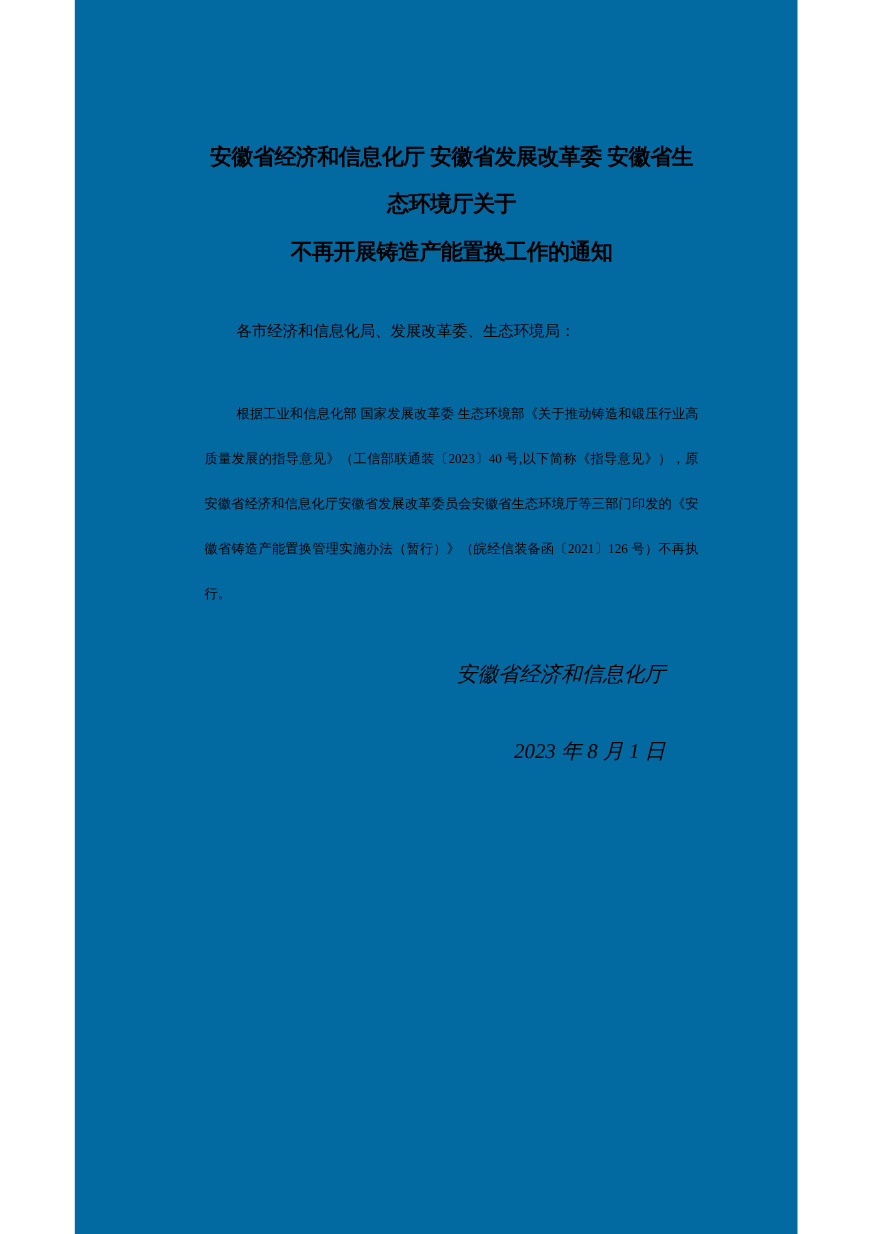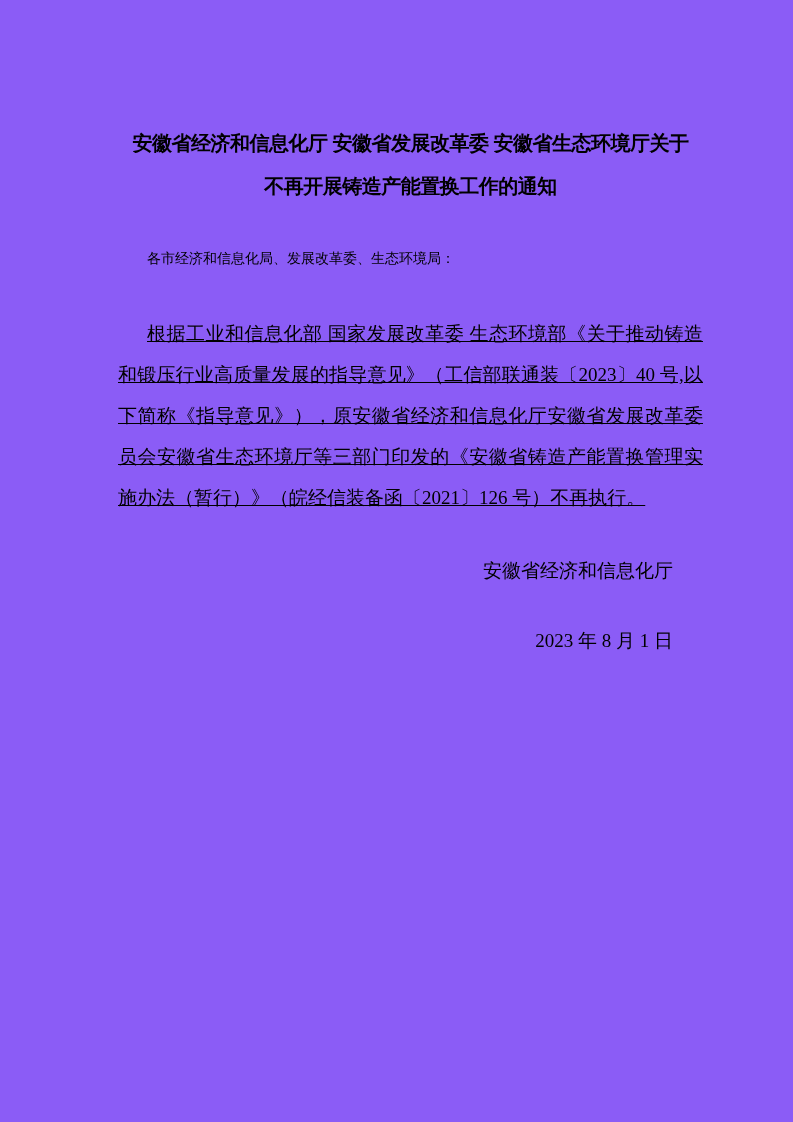--- a/index.html
+++ b/index.html
@@ -2,24 +2,24 @@
 <html><head>
 <meta charset="utf-8">
 <style>
   html, body {
     margin: 0;
     padding: 0;
     background: #ffffff;
   }
   .page {
     position: relative;
-    width: 793px;
+    width: 657px;
     height: 1122px;
     margin: 0 auto;
-    background: #8b5cf6;
+    background: #0369a1;
     color: #000000;
     overflow: hidden;
     font-family: "Liberation Serif", serif;
   }
   .content {
     padding: 122px 90px 0 118px; 
   }
   .doc-title {
     font-family: "Liberation Sans", sans-serif;
     font-weight: bold;
@@ -29,28 +29,28 @@
     text-align: center;
   }
   .salutation {
     margin-top: 30px;
     font-size: 14px;
     line-height: 41px;
     text-indent: 29px;
   }
   .body-para {
     margin-top: 34px;
-    font-size: 19px;
+    font-size: 12px;
     line-height: 41px;
     text-indent: 29px;
     text-align: justify;
-    text-decoration: underline;
   }
   .sig-block {
     margin-top: 32px;
+    font-style: italic;
   }
   .sig-line {
     font-size: 19px;
     line-height: 41px;
     text-align: right;
     padding-right: 30px; 
   }
   .sig-line + .sig-line {
     margin-top: 29px;
   }

